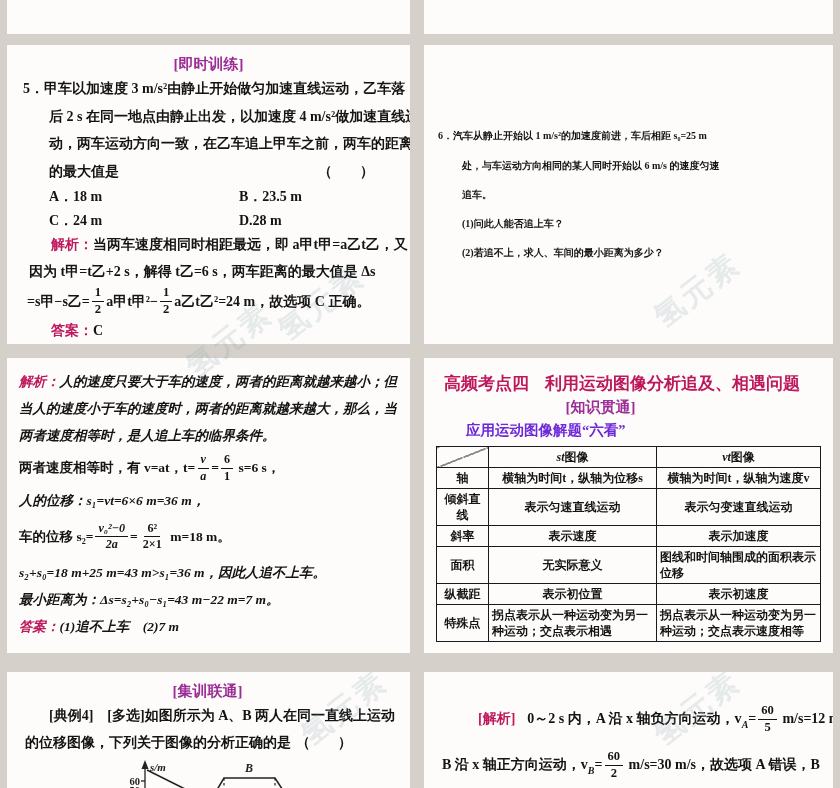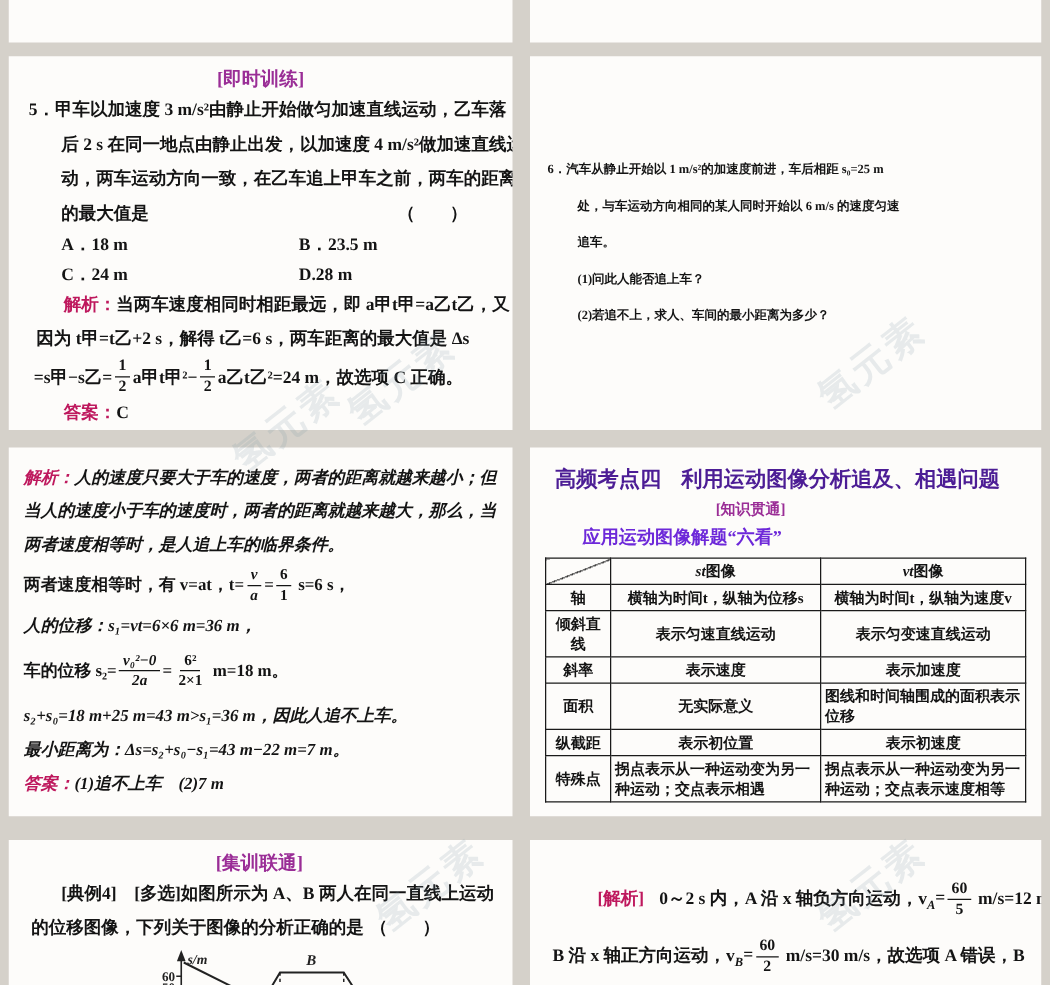--- a/index.html
+++ b/index.html
@@ -15,21 +15,21 @@
   #pTL { left:7px;   top:0;     width:403px; height:34px; }
   #pTR { left:424px; top:0;     width:409px; height:34px; }
   #p1  { left:7px;   top:45px;  width:403px; height:299px; }
   #p2  { left:424px; top:45px;  width:409px; height:299px; }
   #p3  { left:7px;   top:358px; width:403px; height:295px; }
   #p4  { left:424px; top:358px; width:409px; height:295px; }
   #p5  { left:7px;   top:672px; width:403px; height:116px; }
   #p6  { left:424px; top:672px; width:409px; height:116px; }
 
   .mg   { color:#9a2d96; }
-  .blue { color:#4c1d95; }
+  .blue { color:#be185d; }
   .teal { color:#6d28d9; }
   .red  { color:#be185d; }
 
   .center-head { text-align:center; font-size:15px; line-height:22px; margin-top:8px; }
 
   
   .p1-body { padding:0 14px 0 12px; }
   .q  { font-size:14px; line-height:27.5px; white-space:nowrap; padding-left:4px; }
   .q.cont { padding-left:30px; }
   .q.last { display:flex; justify-content:space-between; padding-right:22px; padding-left:30px; }
@@ -58,21 +58,21 @@
   
   .p3-body { padding:10px 12px 0 12px; font-size:13.5px; }
   .p3-body .l { line-height:27px; white-space:nowrap;font-style:italic; }
   .p3-body .fline { height:38px; font-size:13.5px; }
   .p3-body .fline.tall { height:45px; }
 
   
   .p4-body { padding:14px 12px 0 12px; }
   .p4-title { font-size:17px; line-height:24px; padding-left:8px; white-space:nowrap; }
   .p4-title .t2 { margin-left:16px; }
-  .p4-badge { text-align:center; font-size:12px; line-height:22px; margin-right:56px;font-family:Liberation Serif, serif; }
+  .p4-badge { text-align:center; font-size:15px; line-height:22px; margin-right:56px;font-family:Liberation Serif, serif; }
   .p4-lead  { font-size:14.5px; line-height:24px; padding-left:30px; }
   table.sixsee { width:384px; margin:4px auto 0; border-collapse:collapse;
                  font-size:12px; line-height:16px; table-layout:fixed; }
   table.sixsee td, table.sixsee th { border:1.4px solid #1a1a1a; padding:2px 3px;
                  text-align:center; vertical-align:middle; font-weight:bold; overflow:hidden; }
   table.sixsee .tl { text-align:left; }
   td.diag { background:
       linear-gradient(to bottom right, transparent 48.8%, #1a1a1a 48.8%, #1a1a1a 51.2%, transparent 51.2%); }
 
   

